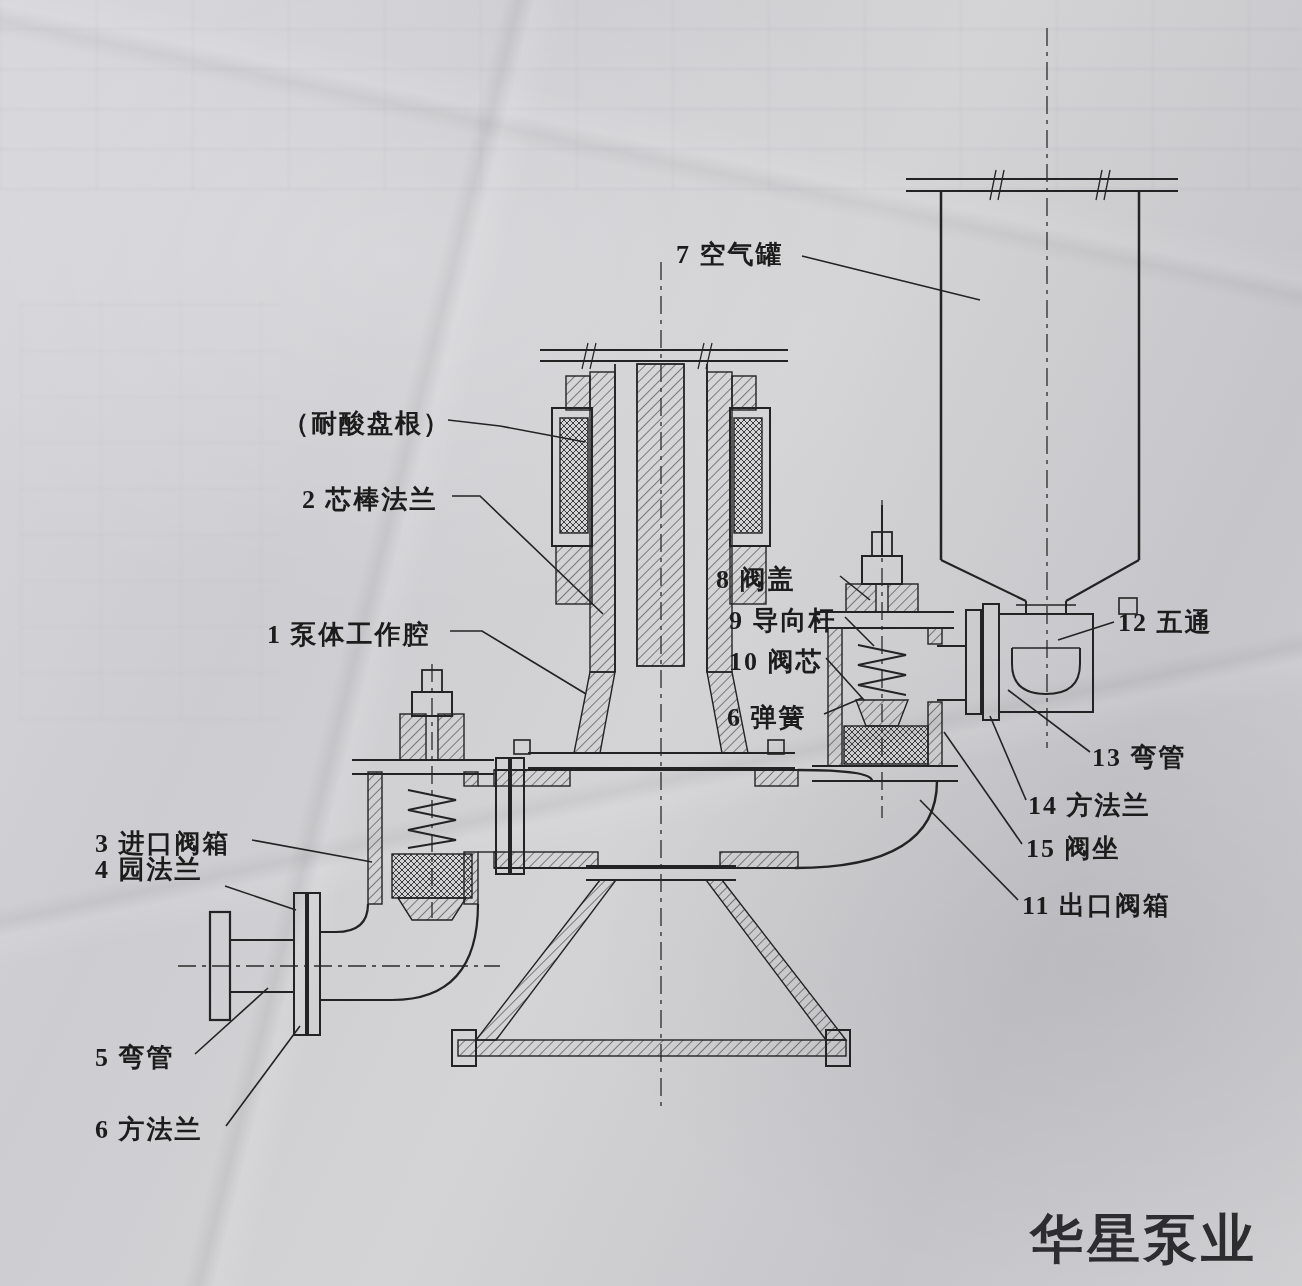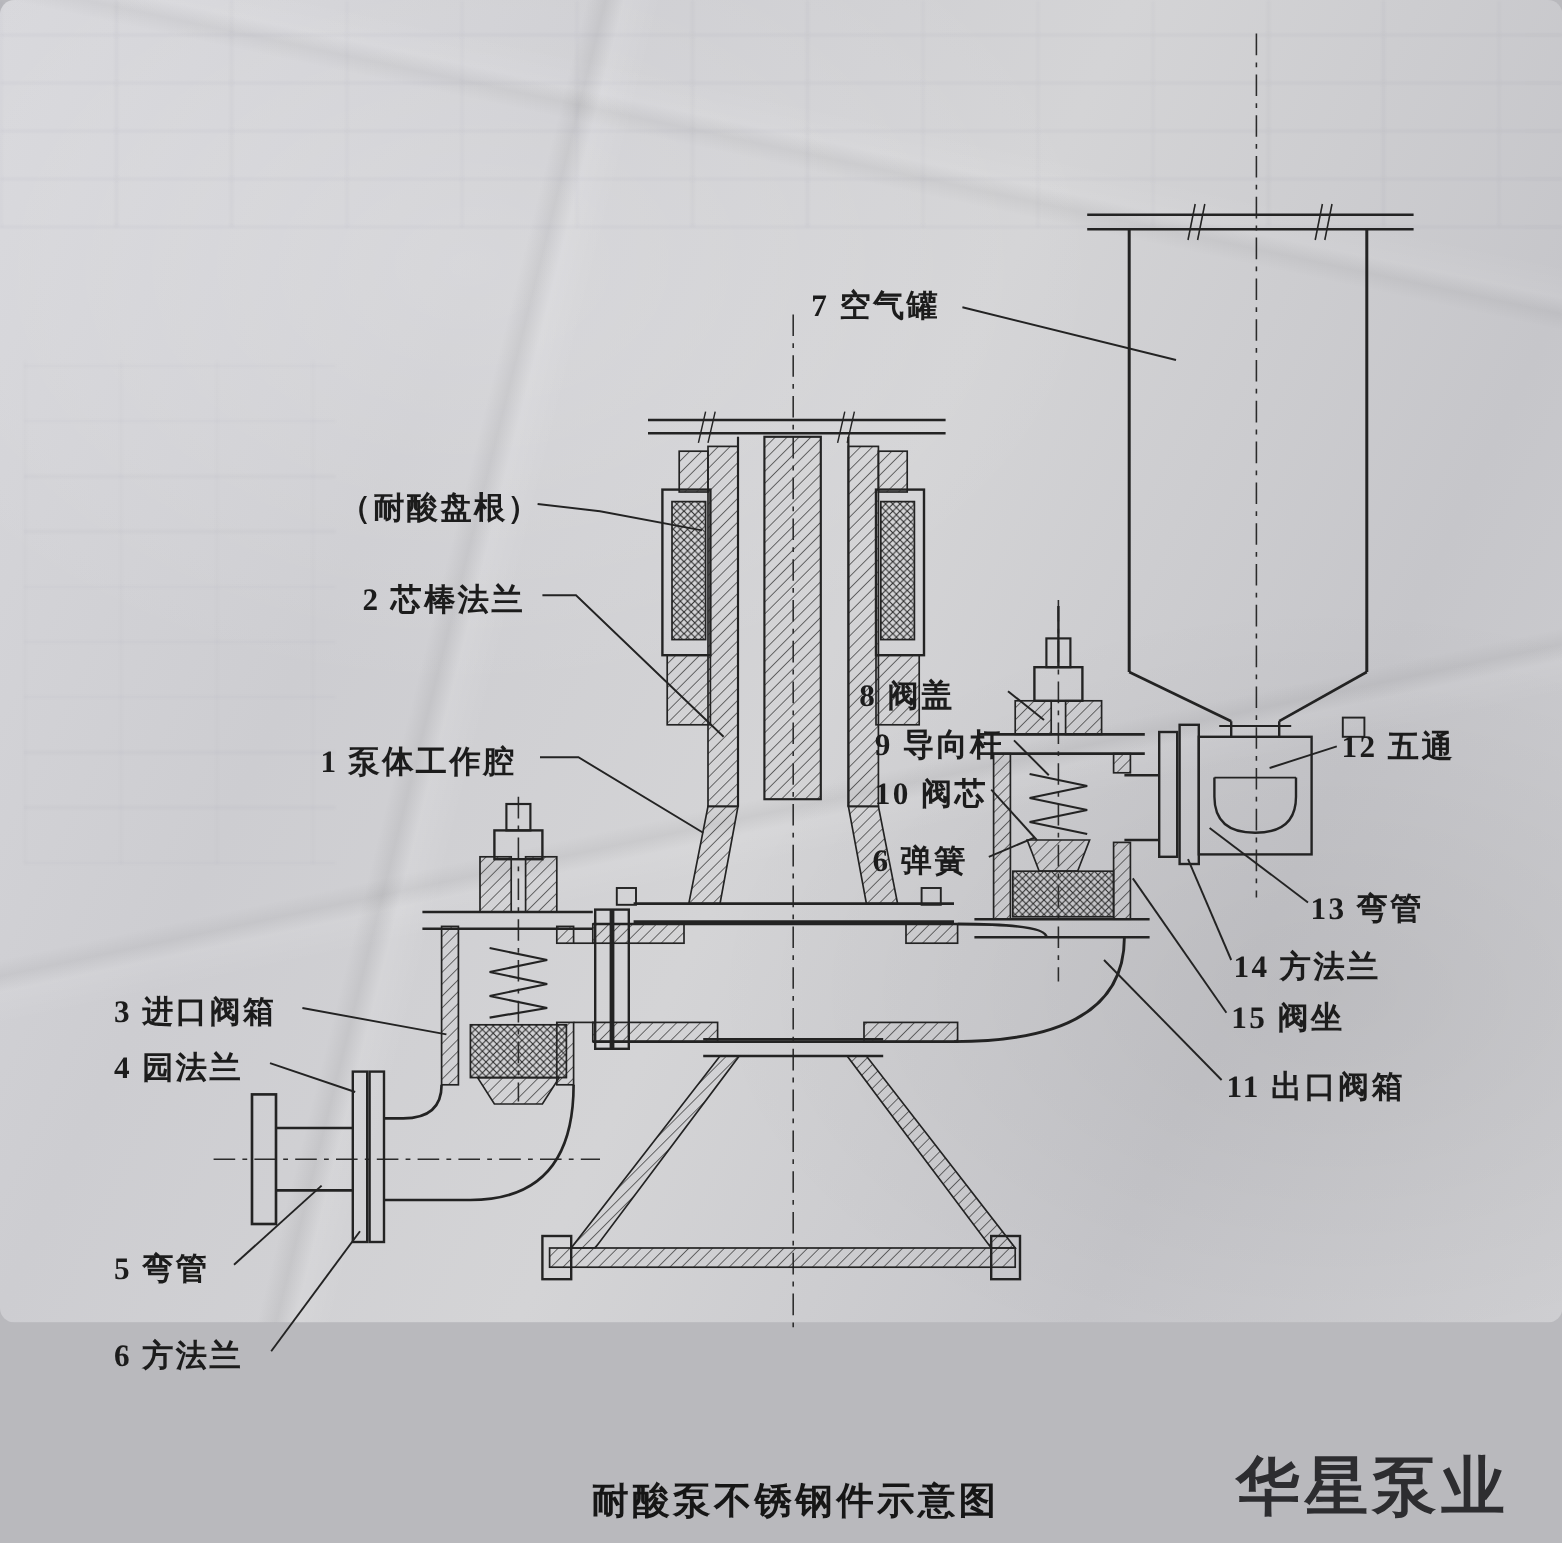--- a/index.html
+++ b/index.html
@@ -2,26 +2,25 @@
 <html><head>
 <meta charset="utf-8">
 <style>
   html,body{margin:0;padding:0;}
   body{
     width:1302px;height:1286px;overflow:hidden;
     font-family:"Liberation Serif","DejaVu Serif",serif;
     background:#b9b9bd;
   }
   .paper{
-    position:relative;width:1302px;height:1102px;
+    position:relative;width:1302px;height:1286px;
     background:
       radial-gradient(ellipse 900px 600px at 30% 20%, rgba(255,255,255,0.20), rgba(255,255,255,0) 60%),
       radial-gradient(ellipse 800px 500px at 85% 75%, rgba(0,0,0,0.06), rgba(0,0,0,0) 65%),
       linear-gradient(115deg,#d8d8dc 0%,#cdcdd1 28%,#d4d4d6 52%,#c6c6ca 78%,#cfcfd2 100%);
-    border-radius: 12px;
   }
   .crease{
     position:absolute;inset:0;pointer-events:none;
     background:
       linear-gradient(104deg, rgba(0,0,0,0) 31%, rgba(0,0,0,0.05) 32%, rgba(255,255,255,0.10) 33%, rgba(0,0,0,0) 35%),
       linear-gradient(168deg, rgba(0,0,0,0) 58%, rgba(0,0,0,0.045) 59%, rgba(255,255,255,0.08) 60%, rgba(0,0,0,0) 62%),
       linear-gradient(12deg, rgba(0,0,0,0) 80%, rgba(0,0,0,0.04) 81%, rgba(255,255,255,0.07) 82%, rgba(0,0,0,0) 84%);
   }
   .bleed-top{
     position:absolute;left:0;top:0;width:1302px;height:190px;pointer-events:none;
@@ -238,19 +237,18 @@
   <div class="label" style="left:716px;top:562px">8 阀盖</div>
   <div class="label" style="left:729px;top:603px">9 导向杆</div>
   <div class="label" style="left:729px;top:644px">10 阀芯</div>
   <div class="label" style="left:727px;top:700px">6 弹簧</div>
   <div class="label" style="left:1118px;top:605px">12 五通</div>
   <div class="label" style="left:1092px;top:740px">13 弯管</div>
   <div class="label" style="left:1028px;top:788px">14 方法兰</div>
   <div class="label" style="left:1026px;top:831px">15 阀坐</div>
   <div class="label" style="left:1022px;top:888px">11 出口阀箱</div>
   <div class="label" style="left:95px;top:826px">3 进口阀箱</div>
-  <div class="label" style="left:95px;top:872px">4 园法兰</div>
+  <div class="label" style="left:95px;top:852px">4 园法兰</div>
   <div class="label" style="left:95px;top:1040px">5 弯管</div>
   <div class="label" style="left:95px;top:1112px">6 方法兰</div>
 
-  <div class="caption">耐酸泵不锈钢件示意图</div>
   <div class="watermark">华星泵业</div>
 </div>
 
 </body></html>

